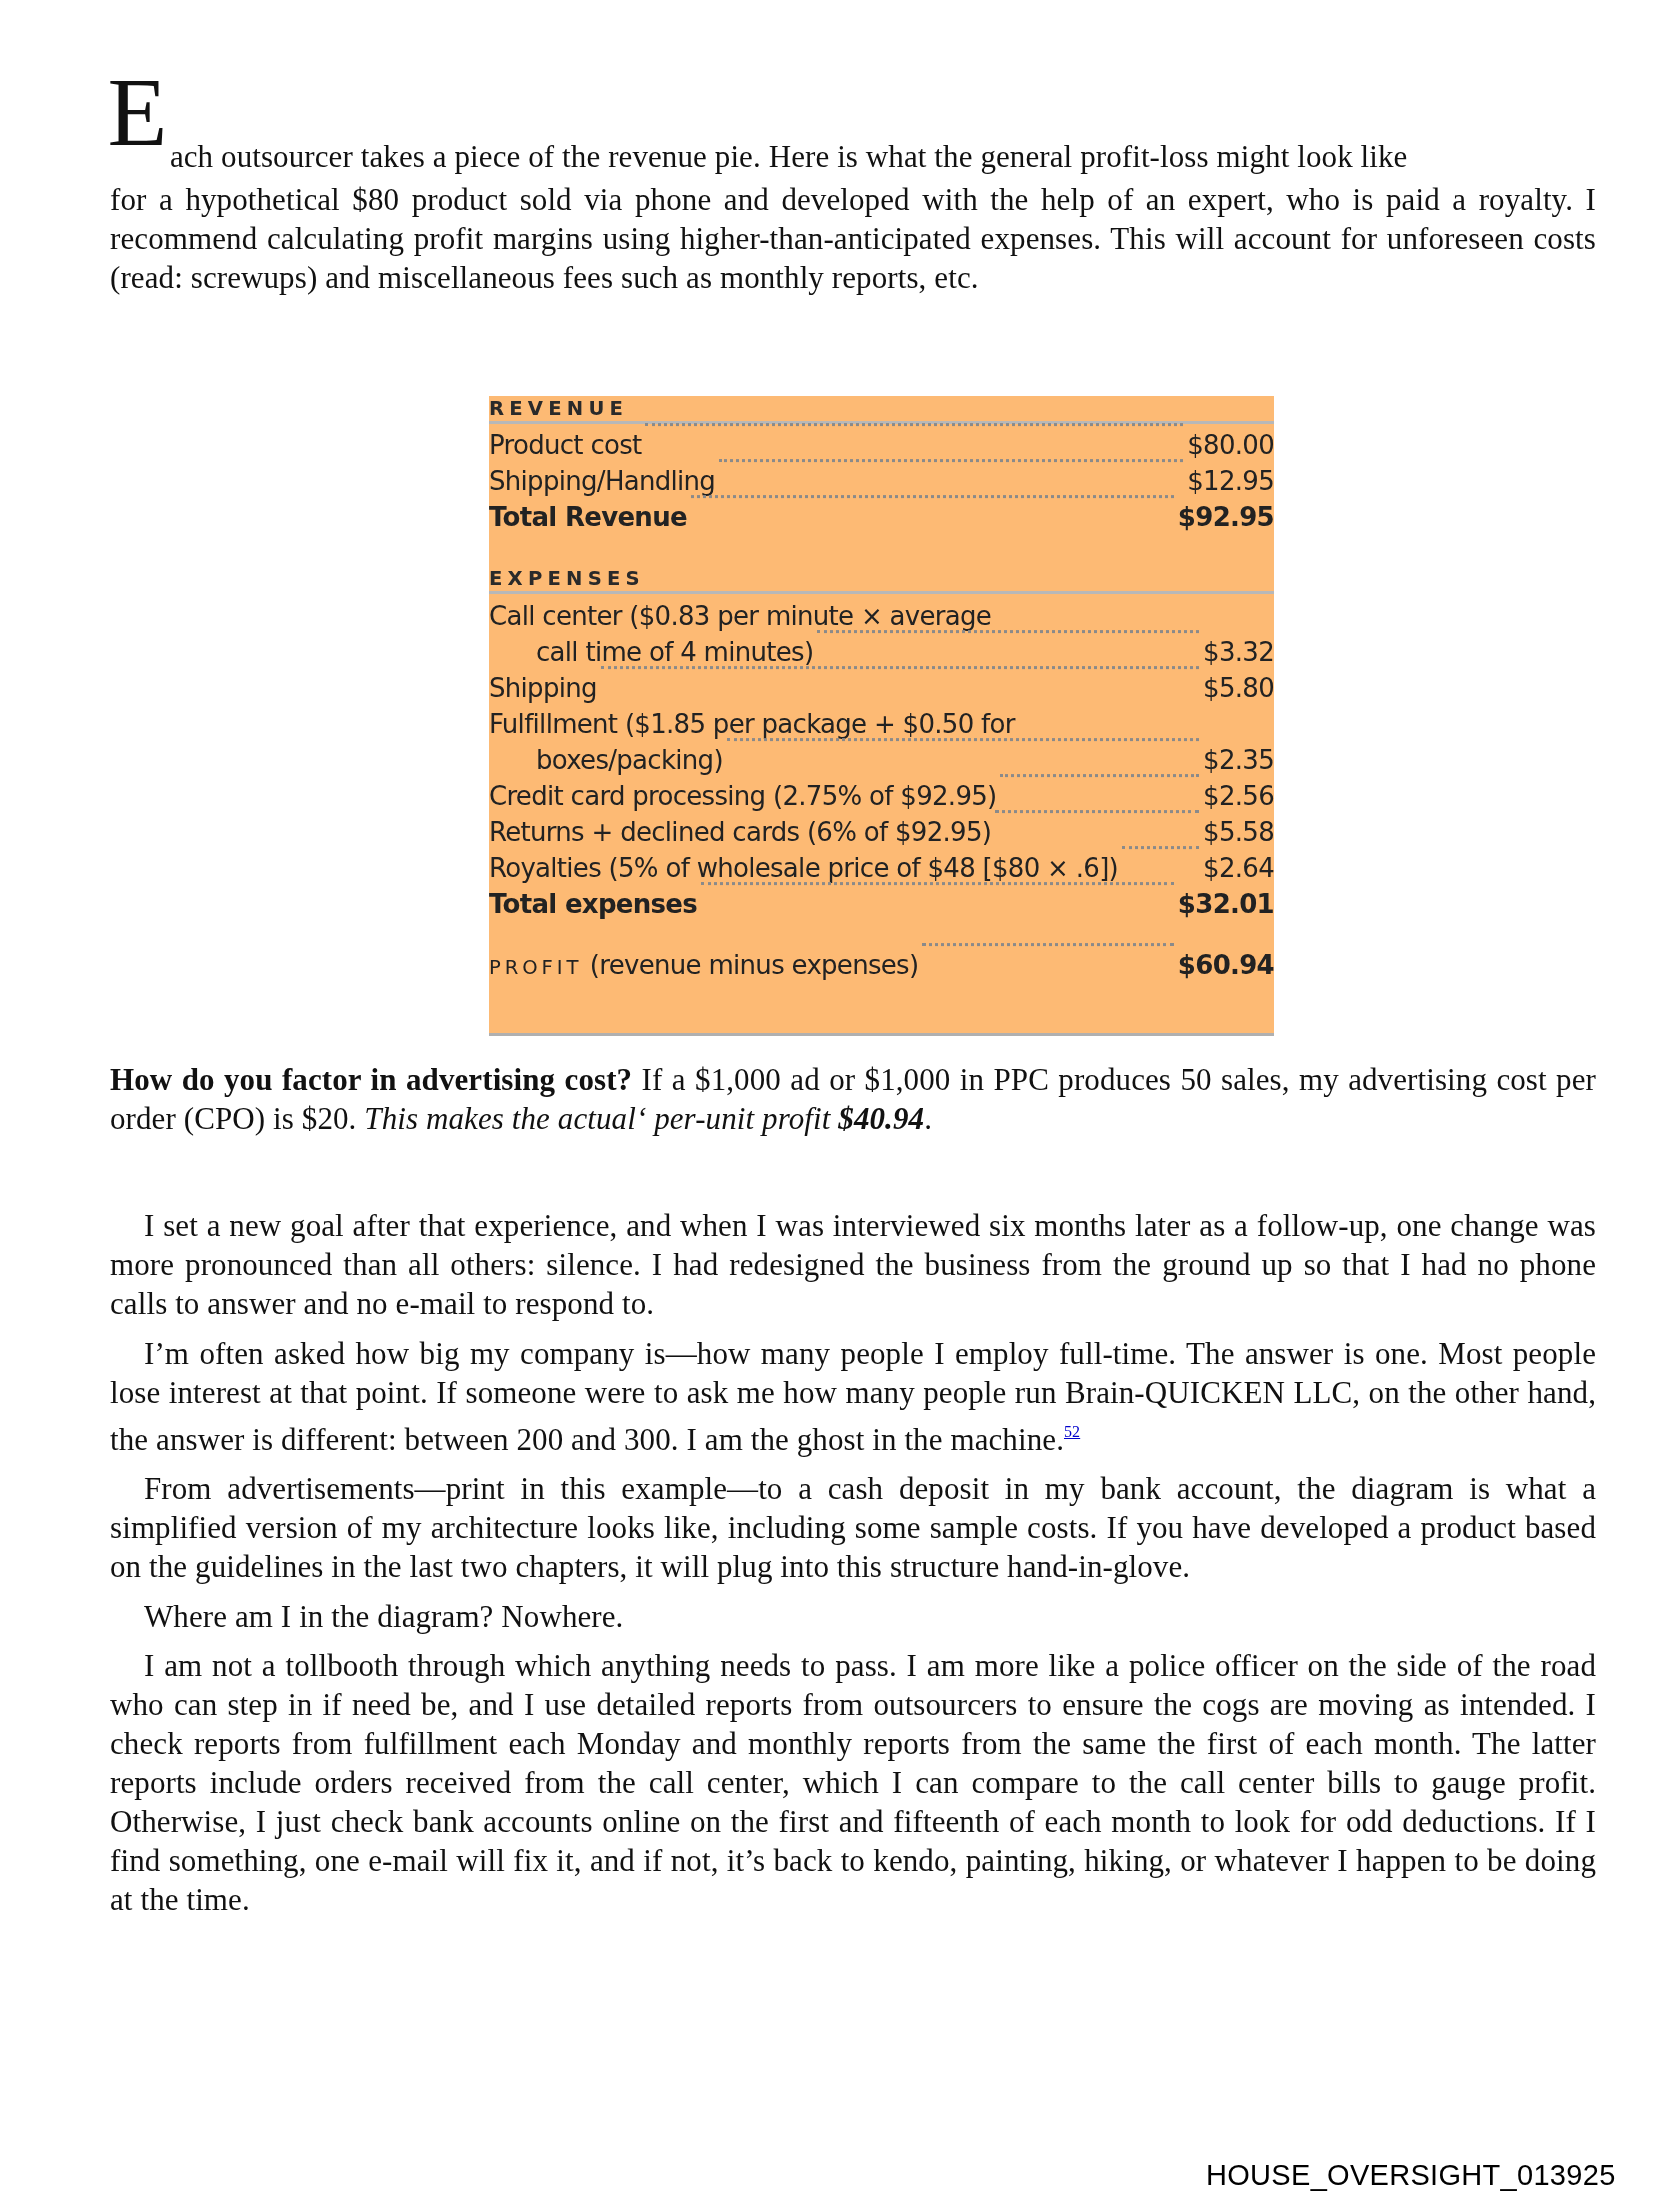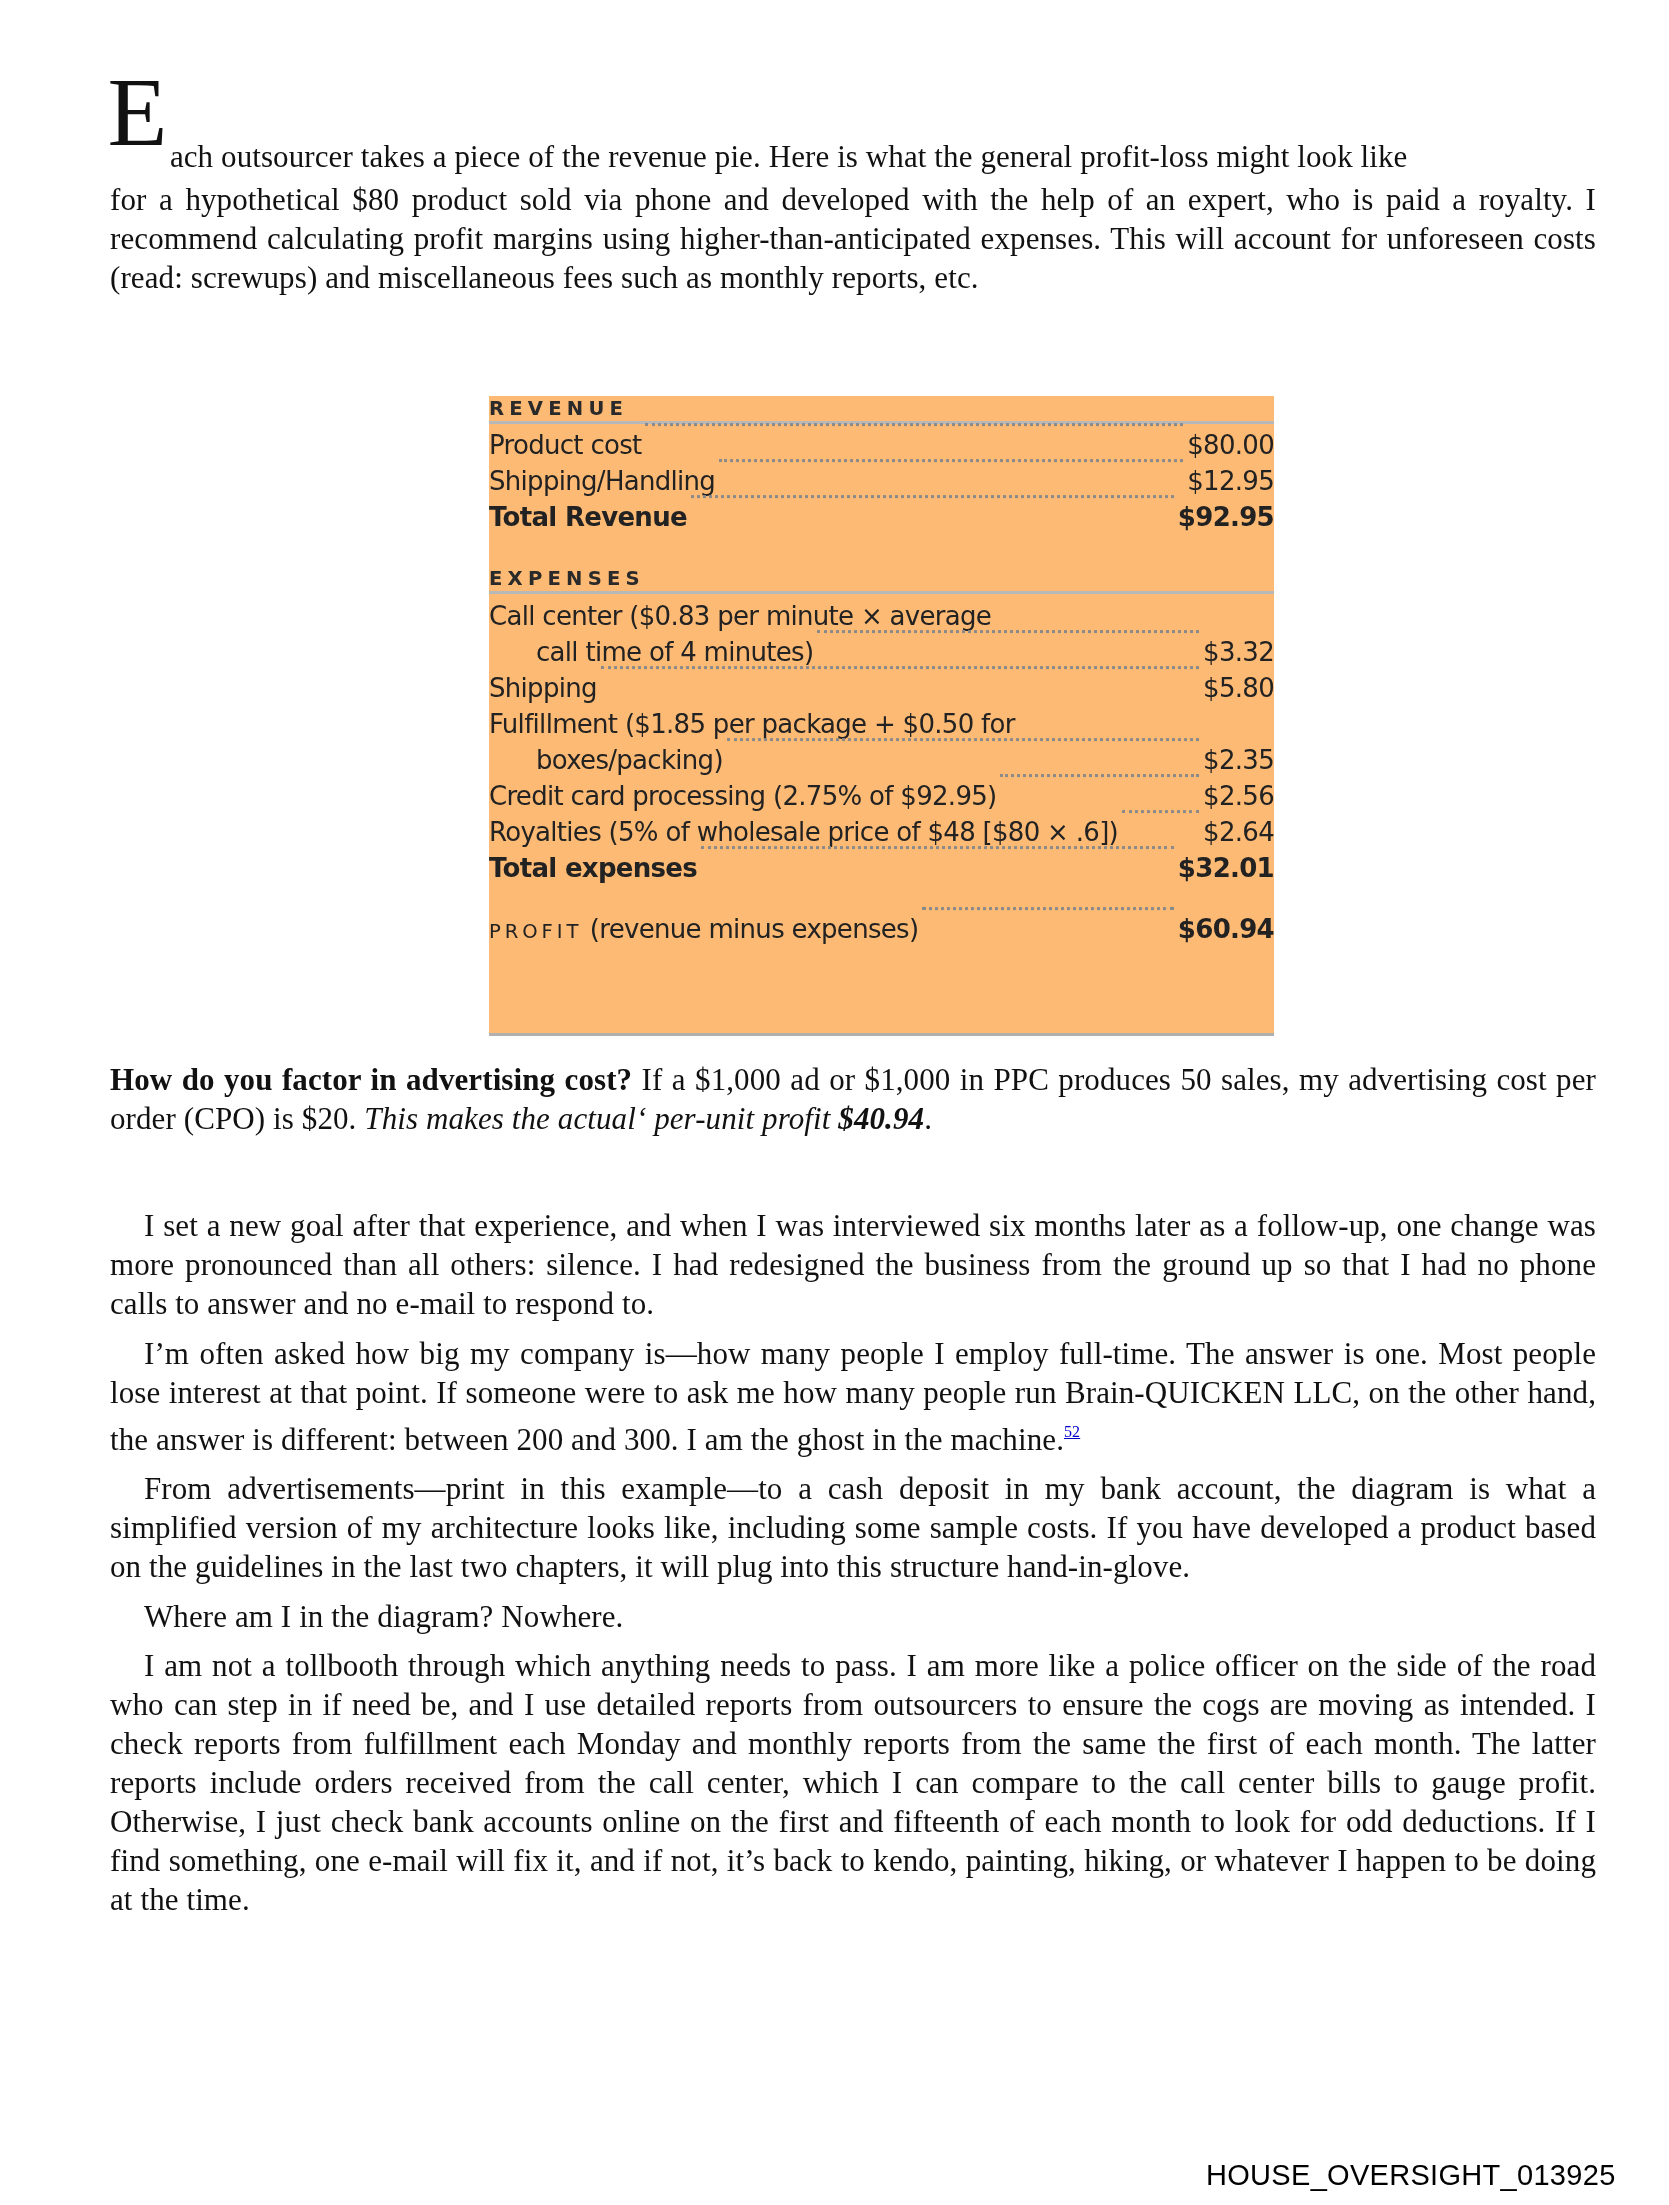--- a/index.html
+++ b/index.html
@@ -119,20 +119,25 @@
     <span class="lbl sub">boxes/packing)</span>
     <span class="dots"></span>
     <span class="val">$2.35</span>
   </div>
   <div class="fin-row">
     <span class="lbl">Credit card processing (2.75% of $92.95)</span>
     <span class="dots"></span>
     <span class="val">$2.56</span>
   </div>
   <div class="fin-row">
+    <span class="lbl">Returns + declined cards (6% of $92.95)</span>
+    <span class="dots"></span>
+    <span class="val">$5.58</span>
+  </div>
+  <div class="fin-row">
     <span class="lbl">Royalties (5% of wholesale price of $48 [$80 × .6])</span>
     <span class="dots"></span>
     <span class="val">$2.64</span>
   </div>
   <div class="fin-row bold">
     <span class="lbl">Total expenses</span>
     <span class="dots"></span>
     <span class="val">$32.01</span>
   </div>
 

